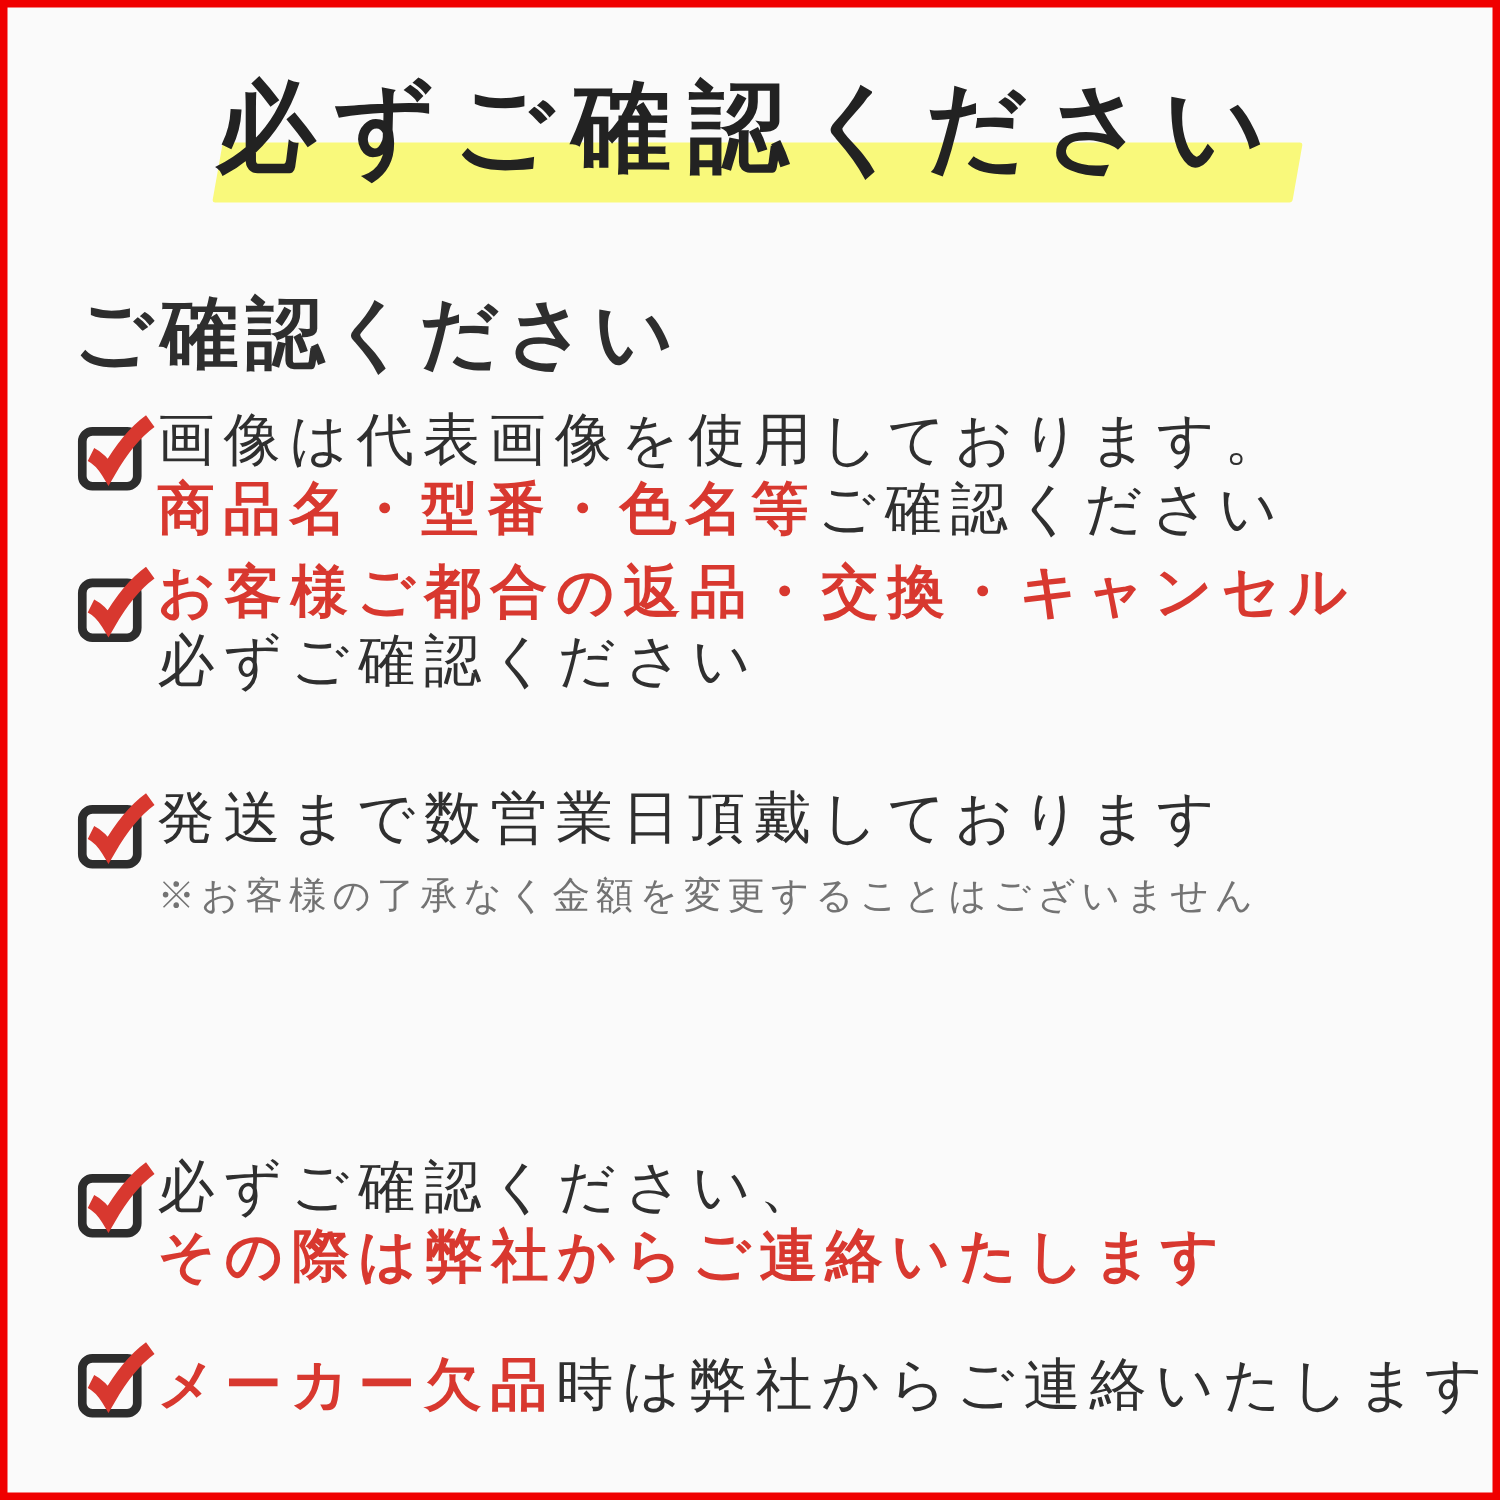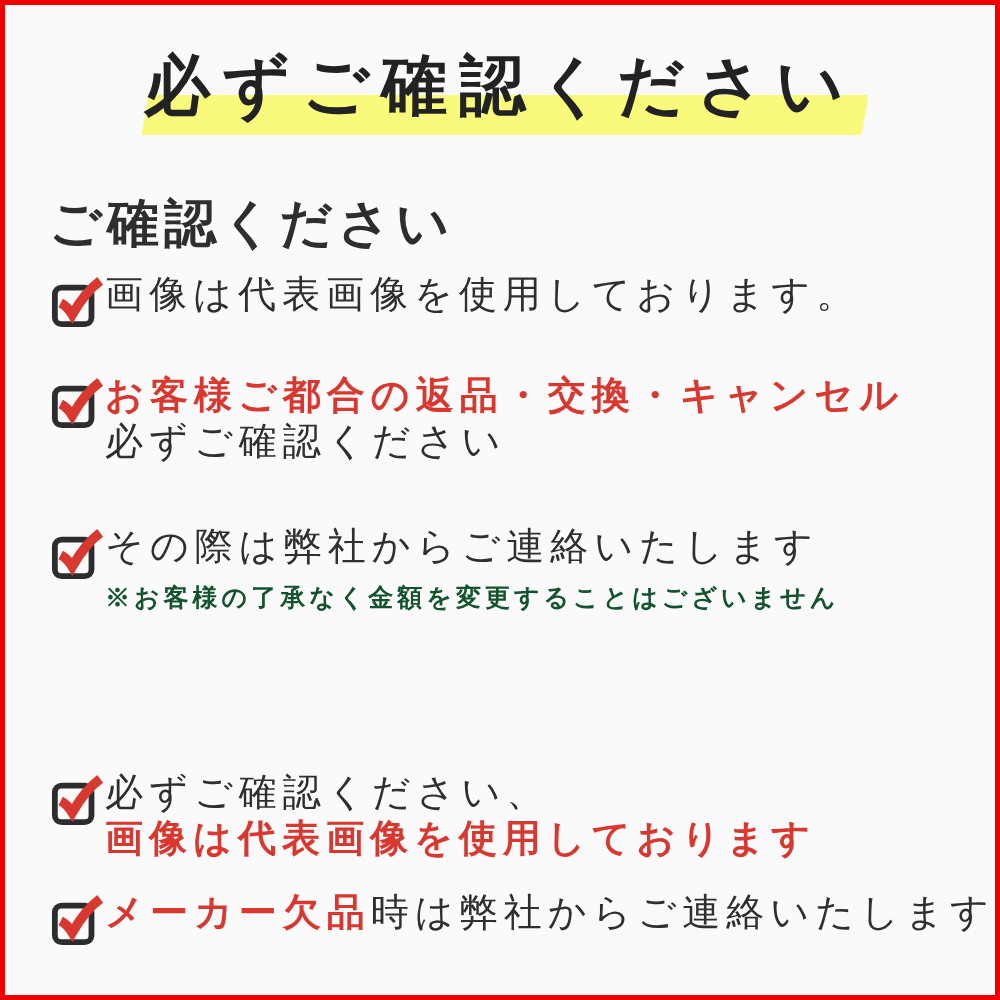--- a/index.html
+++ b/index.html
@@ -47,21 +47,21 @@
   .item{
     position:absolute;
     left:46px;
     display:flex;
     align-items:flex-start;
   }
   .i1{top:266px;}
   .i2{top:367px;}
   .i3{top:518px;}
   .i4{top:764px;}
-  .i5{top:884px;}
+  .i5{top:884px;align-items:flex-end;}
   .cb{
     width:54px;height:54px;
     flex:0 0 54px;
     margin-top:4px;
     margin-right:0px;
   }
   .lines{
     display:flex;
     flex-direction:column;
   }
@@ -71,76 +71,77 @@
     letter-spacing:6px;
     white-space:nowrap;
   }
   .dark{color:#2f2f2f;}
   .red{color:#d8382f;font-weight:bold;}
   .note{
     font-size:25px;
     line-height:34px;
     letter-spacing:4px;
     margin-top:12px;
-    color:#14532d;
-    font-weight:bold;
+    color:#737373;
+    font-weight:normal;
     white-space:nowrap;
   }
 </style>
 </head>
 <body>
 
 <div class="frame">
 
   <span class="title-band"></span>
   <h1 class="page-title">必ずご確認ください</h1>
 
   <h2 class="section-heading h-order">ご確認ください</h2>
 
   <div class="item i1">
     <svg class="cb" viewBox="0 0 56 56">
       <rect x="4" y="13" width="38" height="38" rx="7" fill="none" stroke="#2d2d2d" stroke-width="6"></rect>
       <path d="M10 29 C14 31 19 36 22 41 C30 27 40 14 51 6" fill="none" stroke="#d8382f" stroke-width="10"></path>
     </svg>
     <div class="lines">
       <div class="line"><span class="dark">画像は代表画像を使用しております。</span></div>
+      <div class="line"><span class="red">商品名・型番・色名等</span><span class="dark">ご確認ください</span></div>
     </div>
   </div>
 
   <div class="item i2">
     <svg class="cb" viewBox="0 0 56 56">
       <rect x="4" y="13" width="38" height="38" rx="7" fill="none" stroke="#2d2d2d" stroke-width="6"></rect>
       <path d="M10 29 C14 31 19 36 22 41 C30 27 40 14 51 6" fill="none" stroke="#d8382f" stroke-width="10"></path>
     </svg>
     <div class="lines">
       <div class="line"><span class="red">お客様ご都合の返品・交換・キャンセル</span></div>
       <div class="line"><span class="dark">必ずご確認ください</span></div>
     </div>
   </div>
 
   <div class="item i3">
     <svg class="cb" viewBox="0 0 56 56">
       <rect x="4" y="13" width="38" height="38" rx="7" fill="none" stroke="#2d2d2d" stroke-width="6"></rect>
       <path d="M10 29 C14 31 19 36 22 41 C30 27 40 14 51 6" fill="none" stroke="#d8382f" stroke-width="10"></path>
     </svg>
     <div class="lines">
-      <div class="line"><span class="dark">その際は弊社からご連絡いたします</span></div>
+      <div class="line"><span class="dark">発送まで数営業日頂戴しております</span></div>
       <div class="note">※お客様の了承なく金額を変更することはございません</div>
     </div>
   </div>
 
 
   <div class="item i4">
     <svg class="cb" viewBox="0 0 56 56">
       <rect x="4" y="13" width="38" height="38" rx="7" fill="none" stroke="#2d2d2d" stroke-width="6"></rect>
       <path d="M10 29 C14 31 19 36 22 41 C30 27 40 14 51 6" fill="none" stroke="#d8382f" stroke-width="10"></path>
     </svg>
     <div class="lines">
       <div class="line"><span class="dark">必ずご確認ください、</span></div>
-      <div class="line"><span class="red">画像は代表画像を使用しております</span></div>
+      <div class="line"><span class="red">その際は弊社からご連絡いたします</span></div>
     </div>
   </div>
 
   <div class="item i5">
     <svg class="cb" viewBox="0 0 56 56">
       <rect x="4" y="13" width="38" height="38" rx="7" fill="none" stroke="#2d2d2d" stroke-width="6"></rect>
       <path d="M10 29 C14 31 19 36 22 41 C30 27 40 14 51 6" fill="none" stroke="#d8382f" stroke-width="10"></path>
     </svg>
     <div class="lines">
       <div class="line"><span class="red">メーカー欠品</span><span class="dark">時は弊社からご連絡いたします</span></div>

